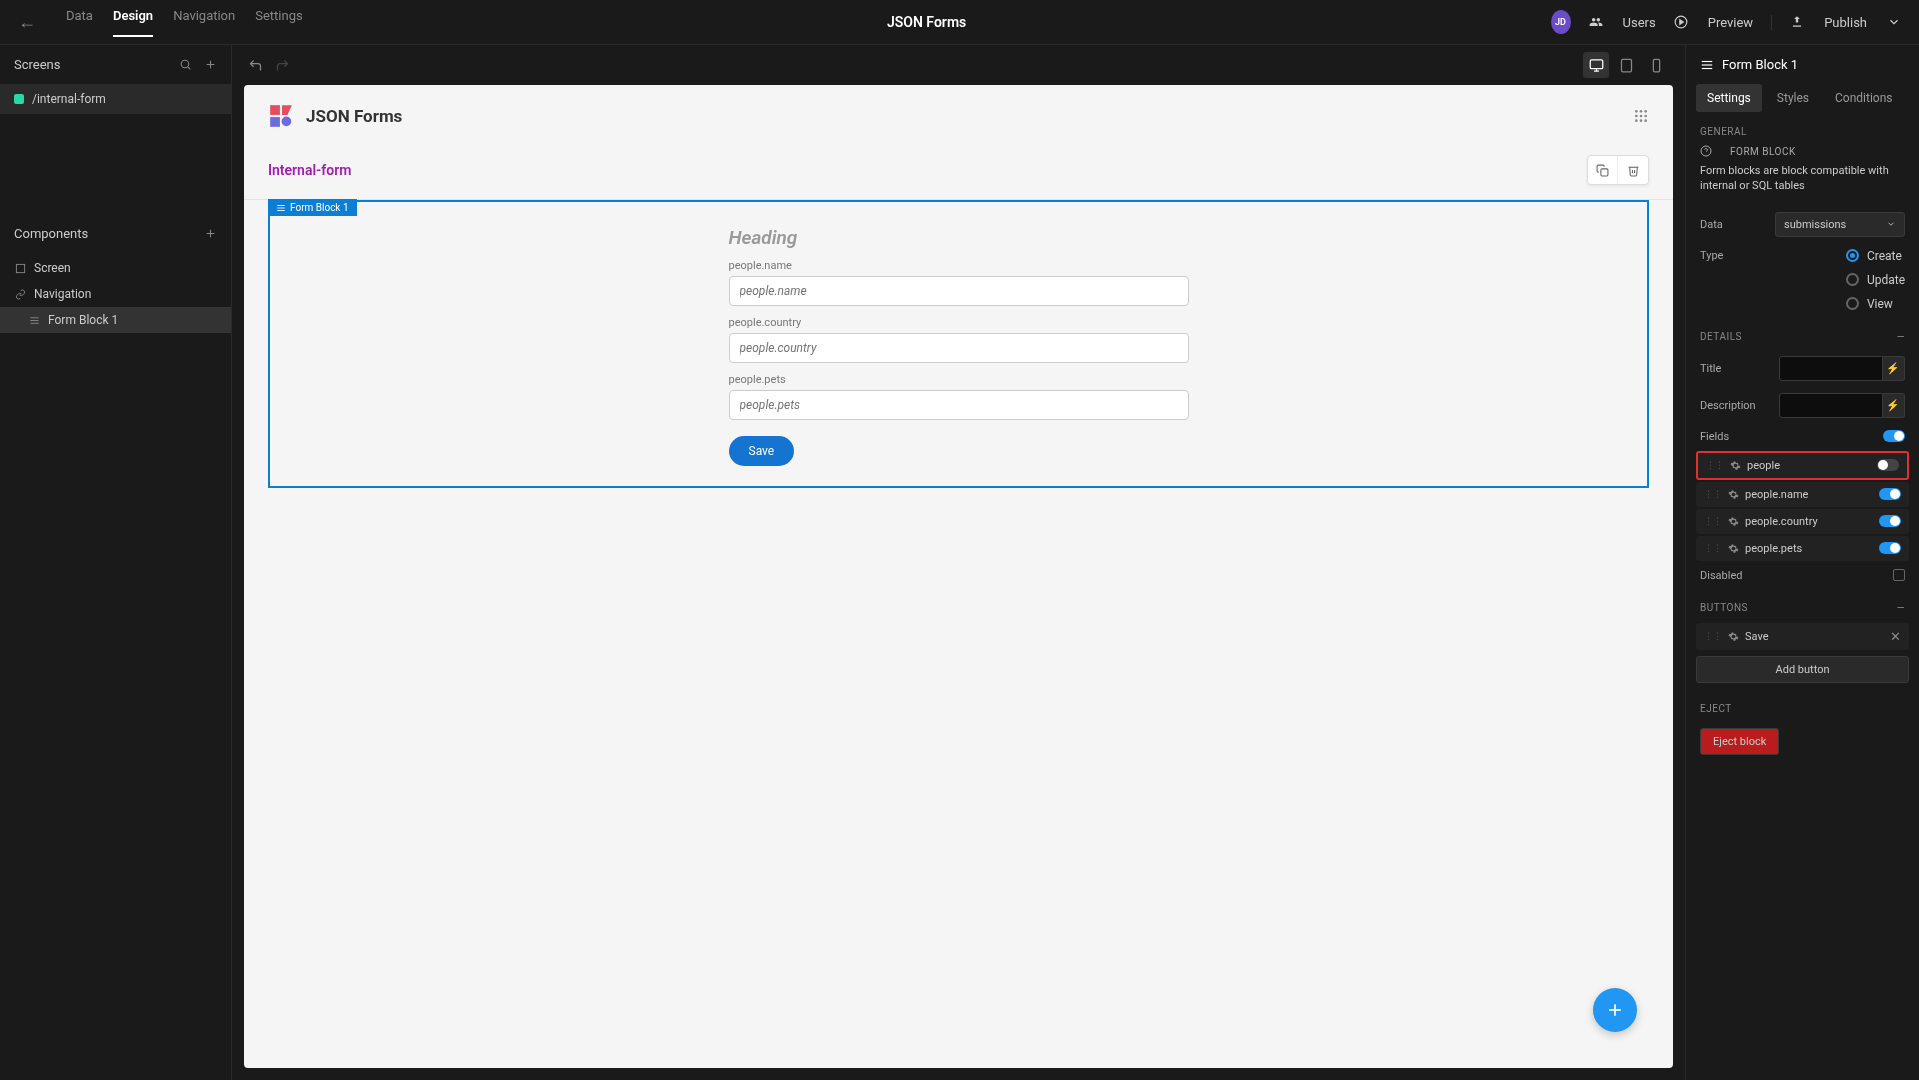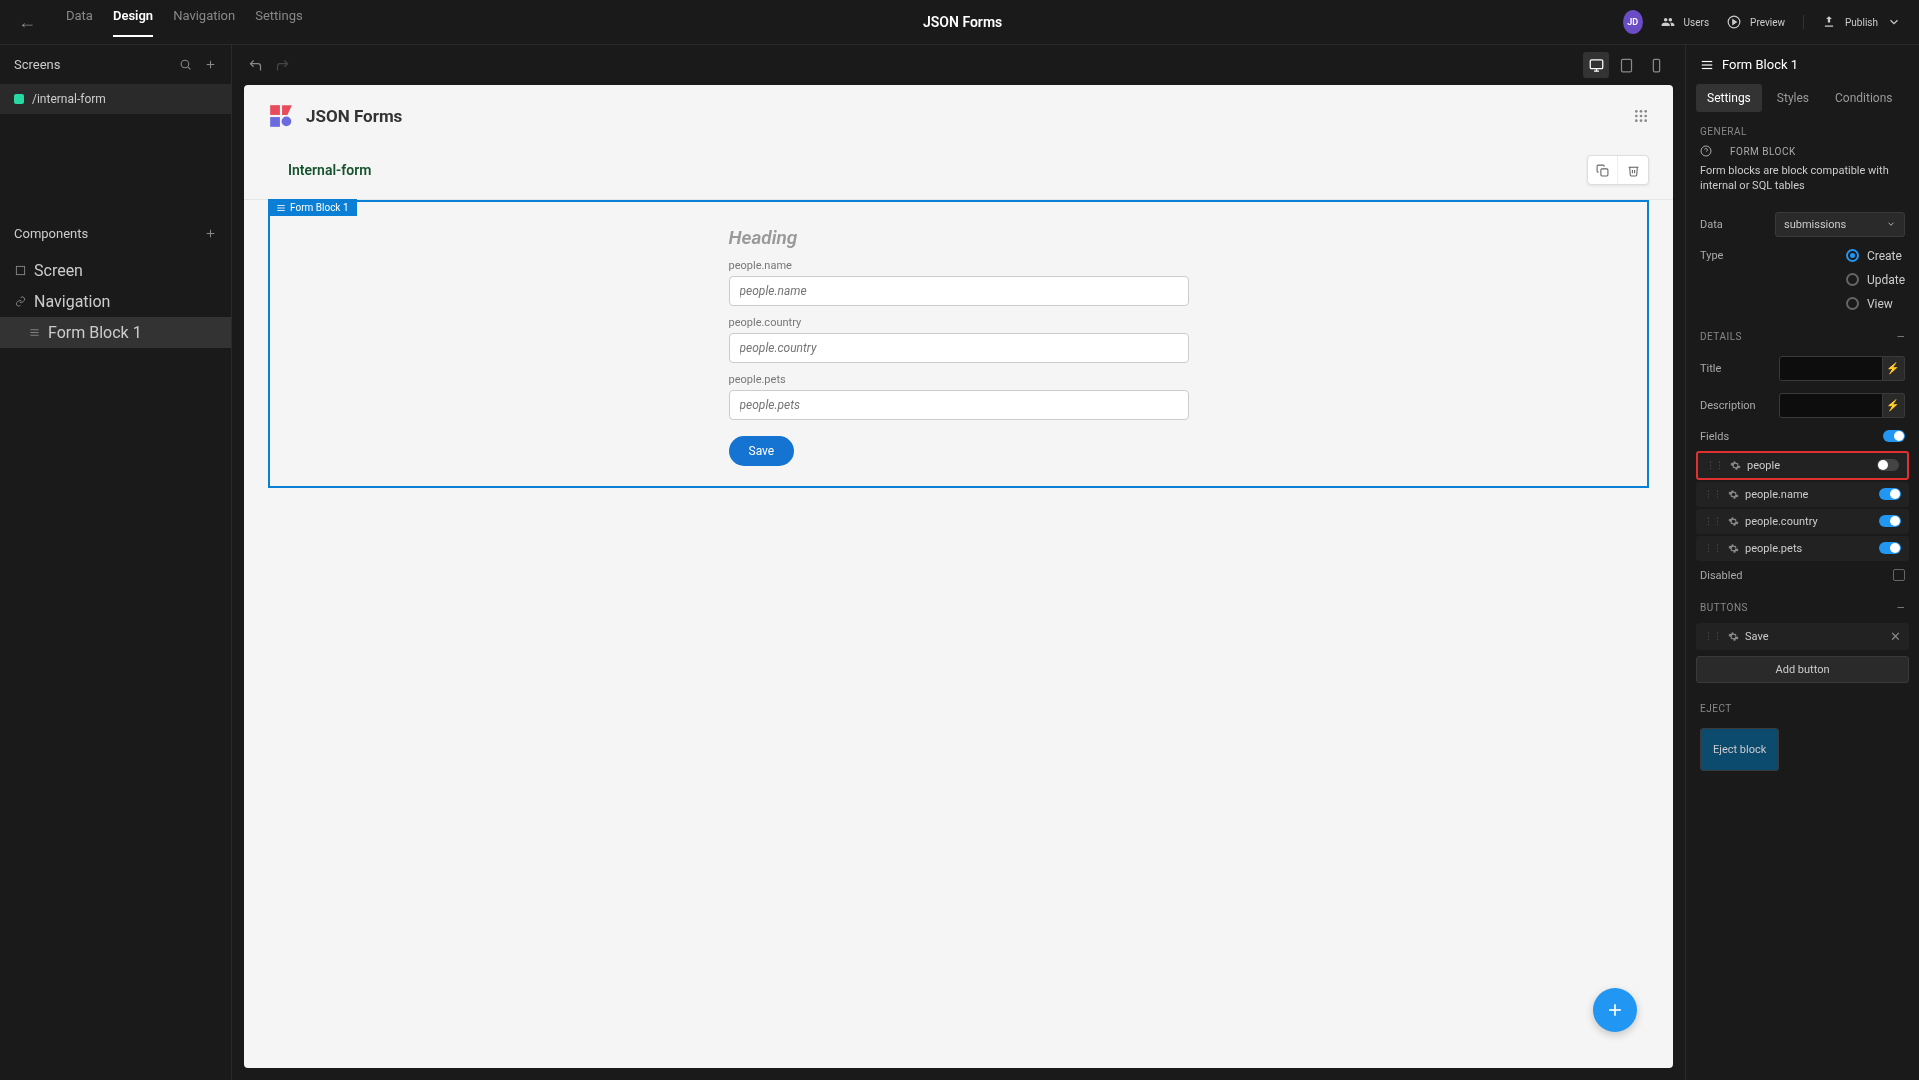--- a/index.html
+++ b/index.html
@@ -8,35 +8,35 @@
 
 .topbar { height: 45px; background: #1a1a1a; display: flex; align-items: center; padding: 0 18px; border-bottom: 1px solid #2a2a2a; }
 .topbar-left { display: flex; align-items: center; gap: 18px; }
 .back-arrow { color: #888; cursor: pointer; font-size: 18px; }
 .top-tabs { display: flex; gap: 20px; margin-left: 12px; }
 .top-tab { color: #888; font-size: 13px; cursor: pointer; padding-bottom: 12px; }
 .top-tab.active { color: #fff; font-weight: 600; border-bottom: 2px solid #fff; }
 .topbar-center { flex: 1; text-align: center; color: #fff; font-weight: 600; font-size: 14px; }
 .topbar-right { display: flex; align-items: center; gap: 18px; }
 .avatar { width: 20px; height: 24px; border-radius: 50%; background: #6b4cc7; color: #fff; font-size: 9px; display: flex; align-items: center; justify-content: center; font-weight: 600; }
-.top-action { display: flex; align-items: center; gap: 9px; color: #ccc; font-size: 10px; cursor: pointer; }
+.top-action { display: flex; align-items: center; gap: 20px; color: #ccc; font-size: 13px; cursor: pointer; }
 .top-action svg, .top-action .ico { width: 14px; height: 14px; }
 .publish-btn { border-left: 1px solid #333; padding-left: 18px; }
 
 
 .main { display: flex; height: calc(100% - 45px); }
 
 
 .left-panel { width: 232px; background: #1a1a1a; border-right: 1px solid #2a2a2a; display: flex; flex-direction: column; }
 .panel-header { display: flex; align-items: center; justify-content: space-between; padding: 12px 14px; font-size: 13px; color: #ccc; }
 .panel-header-icons { display: flex; gap: 12px; color: #888; }
 .screen-item { display: flex; align-items: center; gap: 8px; padding: 8px 14px; font-size: 12px; color: #ccc; background: #2a2a2a; cursor: pointer; }
 .screen-dot { width: 10px; height: 10px; background: #26d9a3; border-radius: 2px; }
 .components-list { margin-top: 2px; }
-.comp-item { display: flex; align-items: center; gap: 8px; padding: 6px 14px; font-size: 16px; color: #ccc; cursor: pointer; }
+.comp-item { display: flex; align-items: center; gap: 8px; padding: 6px 14px; font-size: 12px; color: #ccc; cursor: pointer; }
 .comp-item.indent1 { padding-left: 28px; }
 .comp-item.selected { background: #333; }
 .comp-icon { width: 12px; height: 12px; display: inline-flex; align-items: center; justify-content: center; color: #888; }
 
 
 .center { flex: 1; background: #1a1a1a; display: flex; flex-direction: column; }
 .canvas-toolbar { height: 40px; display: flex; align-items: center; justify-content: space-between; padding: 0 16px; }
 .history-btns { display: flex; gap: 12px; color: #888; }
 .device-btns { display: flex; gap: 4px; }
 .device-btn { width: 26px; height: 26px; display: flex; align-items: center; justify-content: center; color: #888; border-radius: 3px; cursor: pointer; }
@@ -44,21 +44,21 @@
 .canvas-wrap { flex: 1; padding: 0 12px 12px 12px; overflow: auto; }
 .canvas { background: #f5f5f5; border-radius: 4px; min-height: 100%; position: relative; padding-bottom: 40px; }
 
 .app-header { display: flex; align-items: center; justify-content: space-between; padding: 18px 24px; }
 .app-logo-wrap { display: flex; align-items: center; gap: 12px; }
 .app-logo { width: 26px; height: 26px; }
 .app-title { font-size: 17px; font-weight: 700; color: #333; }
 .grid-icon { color: #888; font-size: 16px; cursor: pointer; }
 
 .page-title-row { display: flex; align-items: center; justify-content: space-between; padding: 8px 24px 14px; border-bottom: 1px solid #e5e5e5; }
-.page-title { font-size: 14px; font-weight: 600; color: #14532d; margin-left: 20px; }
+.page-title { font-size: 14px; font-weight: 600; color: #a21caf; }
 .page-actions { display: flex; gap: 0; background: #fff; border: 1px solid #ddd; border-radius: 4px; box-shadow: 0 1px 3px rgba(0,0,0,0.08); }
 .page-action-btn { width: 30px; height: 28px; display: flex; align-items: center; justify-content: center; color: #666; cursor: pointer; }
 .page-action-btn:first-child { border-right: 1px solid #eee; }
 
 .form-block-wrap { position: relative; padding: 0 24px; }
 .block-tag { position: absolute; top: -1px; left: 24px; background: #0b7fd6; color: #fff; font-size: 10px; padding: 3px 8px; display: flex; align-items: center; gap: 4px; z-index: 2; }
 .form-block { border: 2px solid #0b7fd6; padding: 24px 0 20px; }
 .form-inner { max-width: 460px; margin: 0 auto; }
 .form-heading { font-style: italic; color: #999; font-size: 19px; font-weight: 600; margin-bottom: 9px; }
 .form-field-label { font-size: 11px; color: #777; margin-bottom: 4px; margin-top: 10px; }
@@ -92,21 +92,21 @@
 .toggle::after { content: ""; position: absolute; right: 1px; top: 1px; width: 10px; height: 10px; background: #fff; border-radius: 50%; }
 .toggle.off { background: #444; }
 .toggle.off::after { right: auto; left: 1px; }
 .field-item { display: flex; align-items: center; justify-content: space-between; padding: 6px 8px; margin: 2px 10px; background: #222; border-radius: 3px; cursor: pointer; }
 .field-item.highlighted { border: 2px solid #e03030; }
 .field-item-left { display: flex; align-items: center; gap: 6px; color: #ccc; font-size: 11px; }
 .drag-handle { color: #555; font-size: 9px; cursor: grab; }
 .gear-ico { color: #888; }
 .checkbox { width: 12px; height: 12px; border: 1px solid #666; border-radius: 2px; }
 .add-btn-row { margin: 6px 10px; background: #2a2a2a; border: 1px solid #3a3a3a; text-align: center; padding: 6px; border-radius: 3px; color: #ccc; font-size: 11px; cursor: pointer; }
-.eject-btn { margin: 6px 14px; background: #0c4a6e; border: 1px solid #3a3a3a; padding: 14px 12px; border-radius: 3px; color: #ccc; font-size: 11px; cursor: pointer; display: inline-block; }
+.eject-btn { margin: 6px 14px; background: #b91c1c; border: 1px solid #3a3a3a; padding: 6px 12px; border-radius: 3px; color: #ccc; font-size: 11px; cursor: pointer; display: inline-block; }
 .close-x { color: #888; cursor: pointer; font-size: 13px; }
 .collapse-icon { color: #888; cursor: pointer; }
 
 svg { display: block; }
 </style>
 </head>
 <body>
 
 <div class="topbar">
   <div class="topbar-left">

